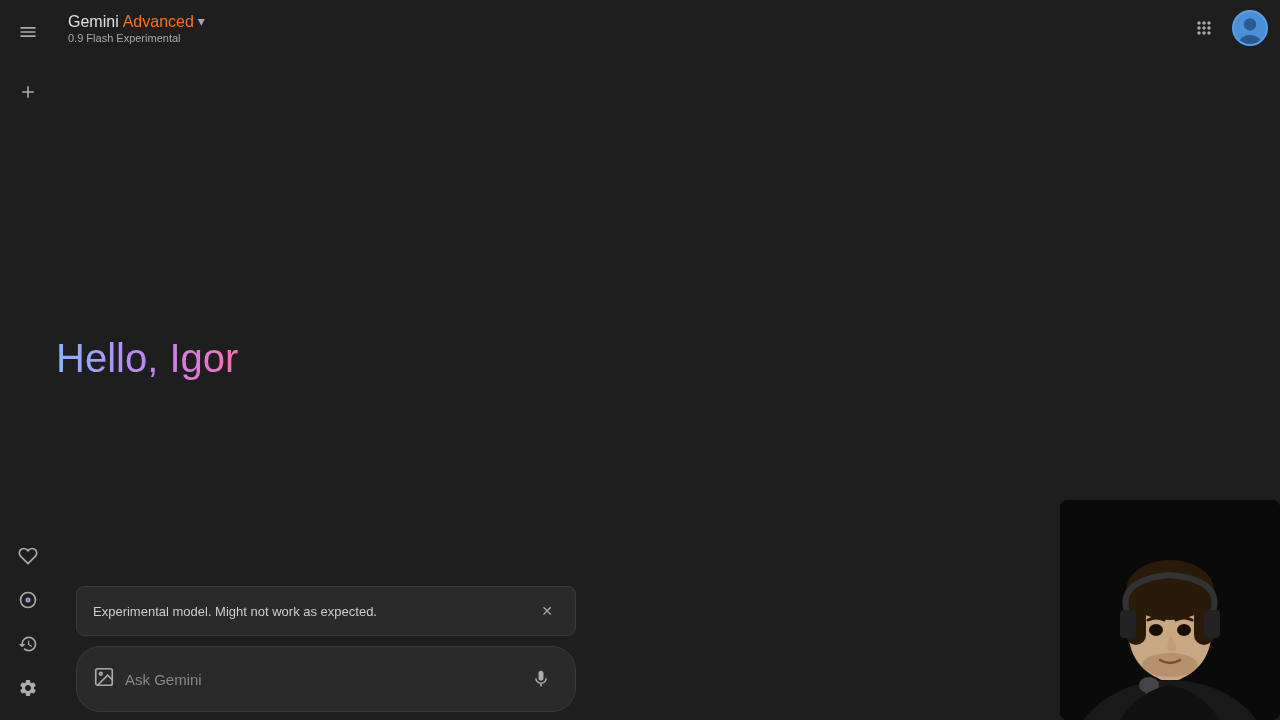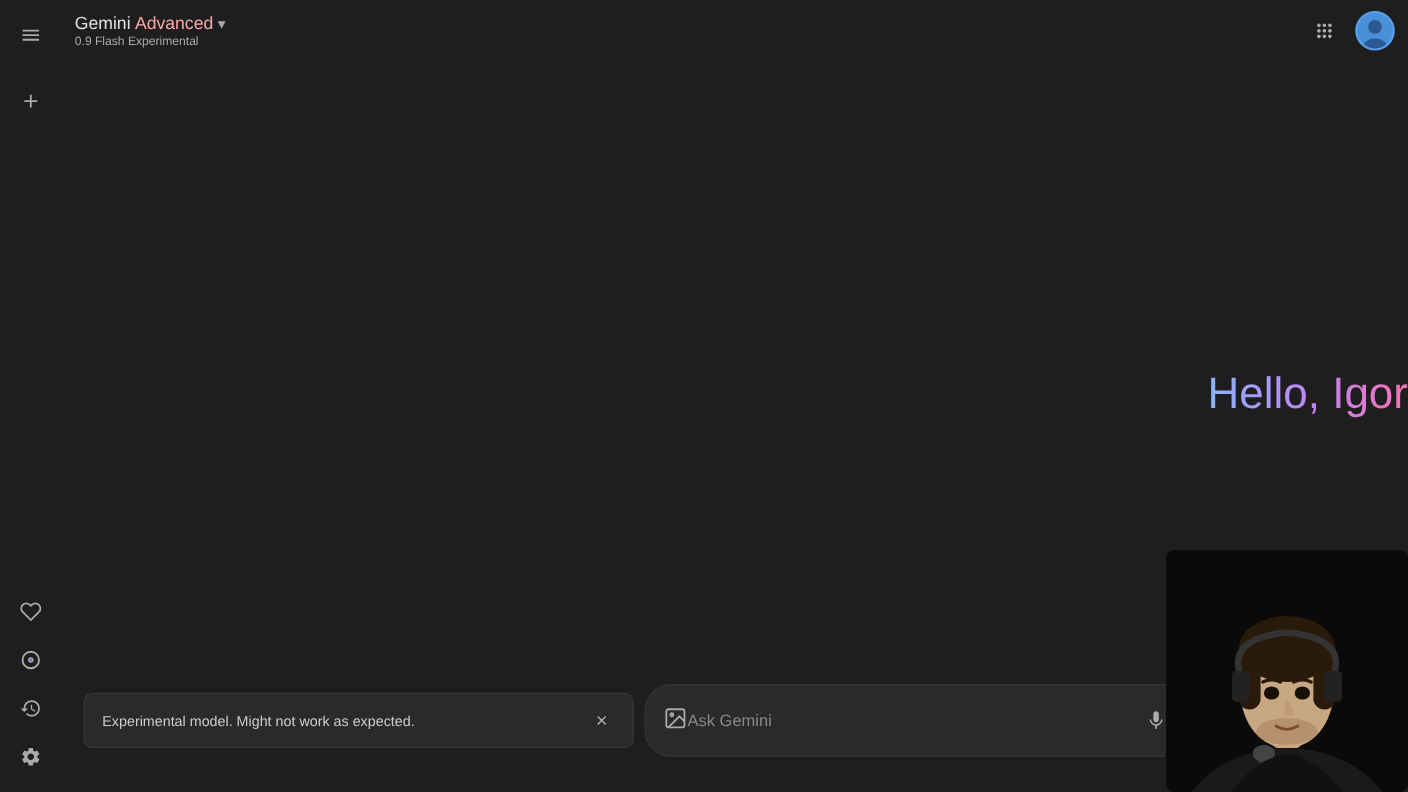--- a/index.html
+++ b/index.html
@@ -88,21 +88,21 @@
 
     .title-gemini {
       font-size: 16px;
       font-weight: 500;
       color: #e0e0e0;
     }
 
     .title-advanced {
       font-size: 16px;
       font-weight: 500;
-      color: #fca5a5;
+      color: #f97316;
     }
 
     .title-dropdown-icon {
       color: #aaa;
       font-size: 14px;
       cursor: pointer;
     }
 
     .title-subtitle {
       font-size: 11px;
@@ -144,43 +144,42 @@
 
     
     .main-content {
       position: absolute;
       top: 56px;
       left: 56px;
       right: 0;
       bottom: 0;
       display: flex;
       flex-direction: column;
-      align-items: flex-end;
+      align-items: flex-start;
       justify-content: center;
     }
 
     .greeting {
       font-size: 40px;
       font-weight: 400;
       background: linear-gradient(90deg, #8ab4f8 0%, #c084fc 50%, #f472b6 100%);
       -webkit-background-clip: text;
       -webkit-text-fill-color: transparent;
       background-clip: text;
       margin-bottom: 60px;
     }
 
     
     .bottom-area {
       position: absolute;
-      bottom: 32px;
+      bottom: 8px;
       left: 56px;
       right: 0;
       display: flex;
-      flex-direction: row;
-      align-items: center;
+      flex-direction: column;
       gap: 10px;
       padding: 0 20px;
     }
 
     .experimental-banner {
       width: 500px;
       background: #2a2a2a;
       border: 1px solid #3a3a3a;
       border-radius: 8px;
       padding: 12px 16px;
@@ -207,20 +206,21 @@
     }
 
     .input-area {
       width: 500px;
       background: #2a2a2a;
       border: 1px solid #3a3a3a;
       border-radius: 24px;
       padding: 14px 16px;
       display: flex;
       align-items: center;
+      gap: 10px;
     }
 
     .input-icon {
       color: #aaa;
       font-size: 18px;
       flex-shrink: 0;
     }
 
     .input-field {
       flex: 1;

